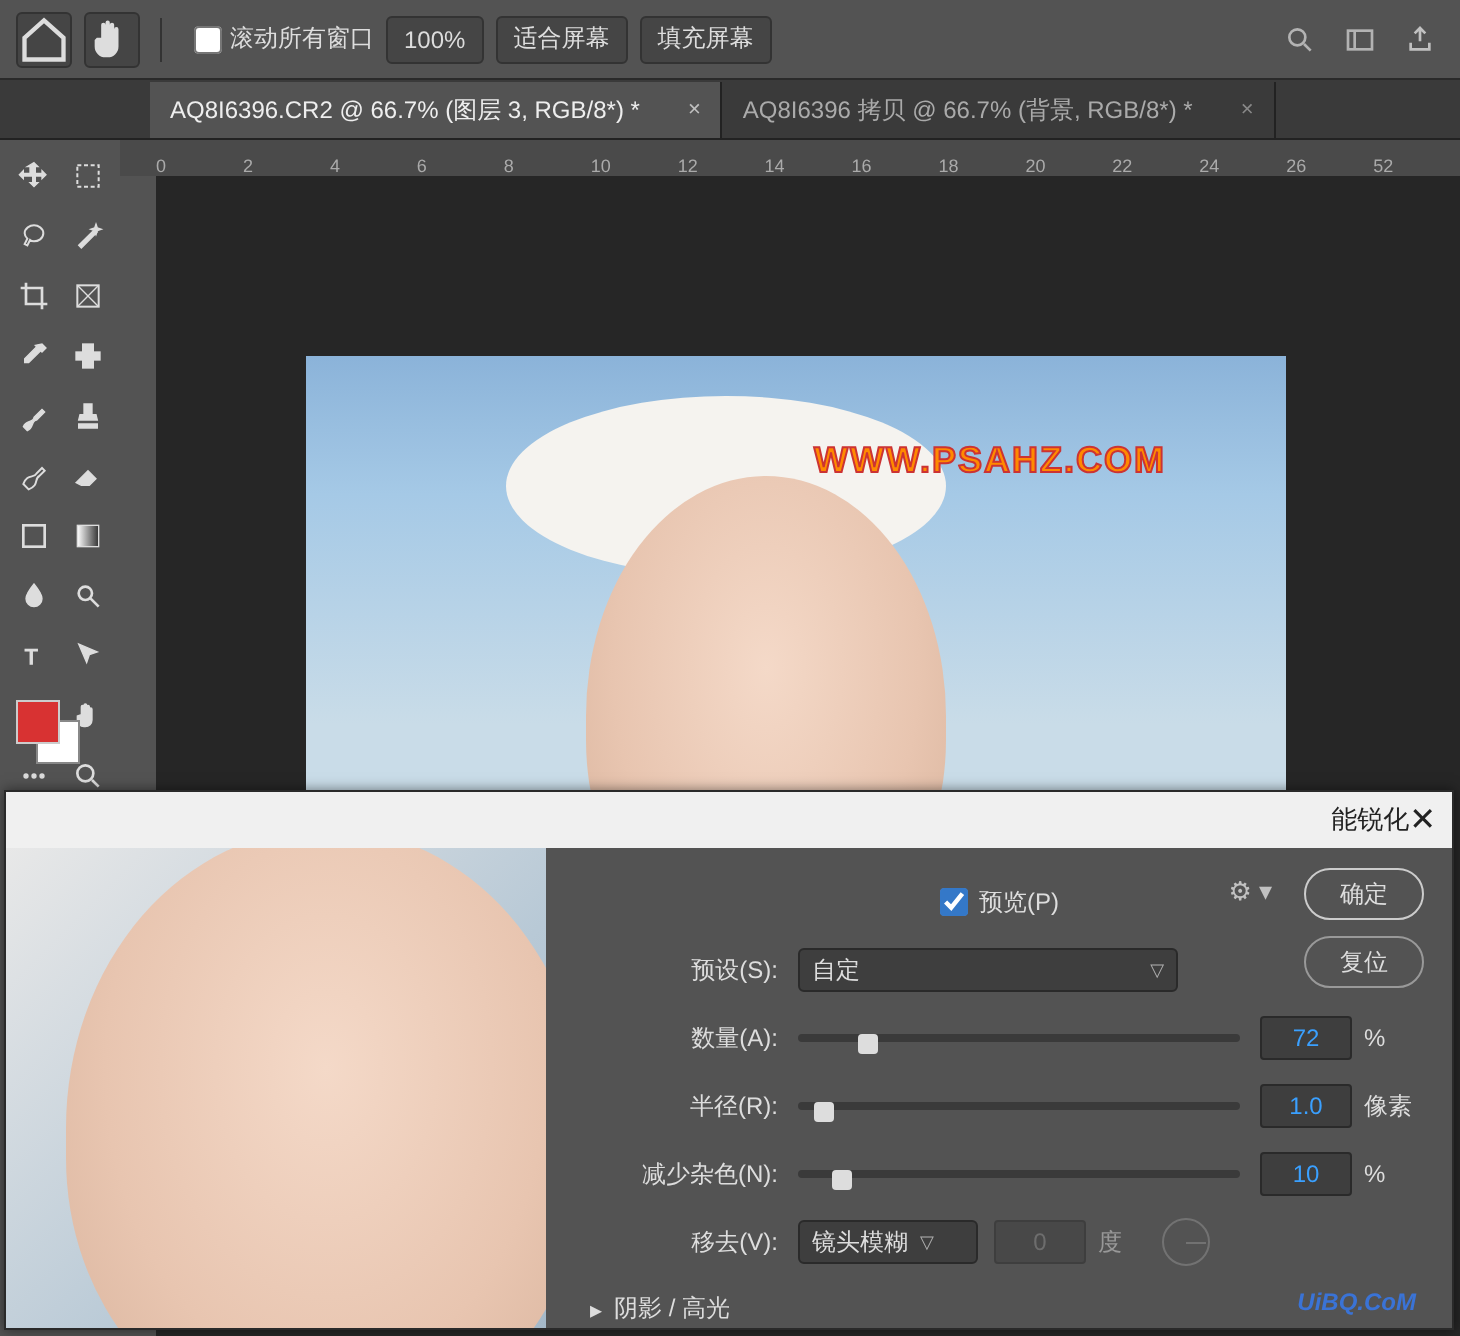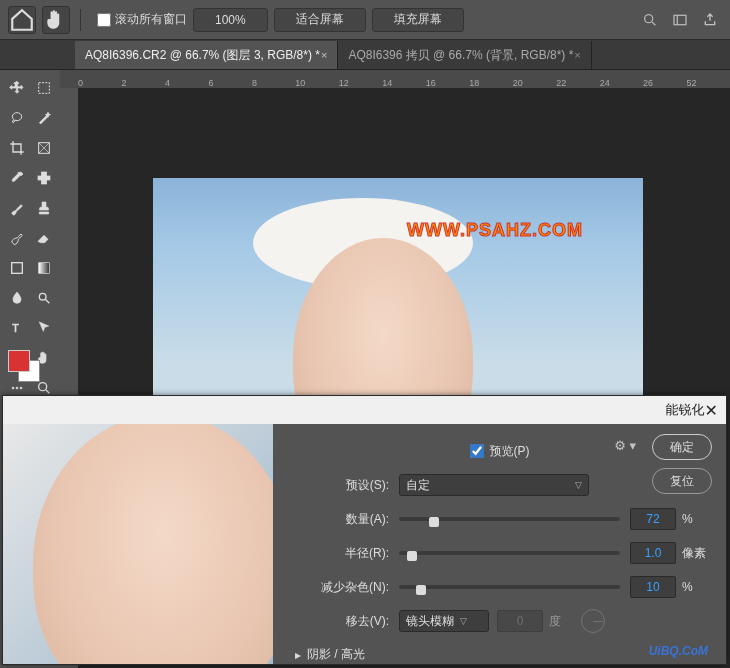--- a/index.html
+++ b/index.html
@@ -1,25 +1,25 @@
 <!DOCTYPE html>
 <html><head>
 <meta charset="utf-8">
 <style>
   * { box-sizing: border-box; margin: 0; padding: 0; font-family: "Microsoft YaHei", Arial, sans-serif; }
   body { background: #535353; width: 730px; height: 668px; overflow: hidden; position: relative; color: #ddd; font-size: 12px; }
   .topbar { height: 40px; background: #535353; display: flex; align-items: center; padding: 0 8px; gap: 6px; border-bottom: 1px solid #2a2a2a; }
   .topbar .icon-btn { width: 28px; height: 28px; display: flex; align-items: center; justify-content: center; border: 1px solid #333; border-radius: 3px; background: #454545; cursor: pointer; }
   .topbar .chk { display: flex; align-items: center; gap: 4px; margin-left: 6px; }
   .topbar .chk input { width: 14px; height: 14px; }
-  .topbar .btn { height: 24px; padding: 0 21px; background: #454545; border: 1px solid #333; border-radius: 3px; display: flex; align-items: center; cursor: pointer; }
+  .topbar .btn { height: 24px; padding: 0 8px; background: #454545; border: 1px solid #333; border-radius: 3px; display: flex; align-items: center; cursor: pointer; }
   .topbar .spacer { flex: 1; }
   .topbar .right-icon { width: 24px; height: 24px; display: flex; align-items: center; justify-content: center; cursor: pointer; opacity: 0.8; }
   .tabbar { height: 30px; background: #3a3a3a; display: flex; align-items: flex-end; padding-left: 75px; border-bottom: 1px solid #222; }
-  .tab { height: 28px; padding: 0 10px; display: flex; align-items: center; gap: 1px; font-size: 12px; color: #eee; border-right: 1px solid #222; }
+  .tab { height: 28px; padding: 0 10px; display: flex; align-items: center; gap: 24px; font-size: 12px; color: #eee; border-right: 1px solid #222; }
   .tab.active { background: #535353; }
   .tab.inactive { background: #3a3a3a; color: #aaa; }
   .tab .close { font-size: 11px; cursor: pointer; opacity: 0.7; }
   .workspace { position: absolute; top: 70px; left: 0; right: 0; bottom: 0; }
   .toolbar { position: absolute; top: 0; left: 0; width: 60px; height: 340px; background: #535353; display: grid; grid-template-columns: 1fr 1fr; gap: 2px; padding: 6px 4px; }
   .tool { height: 24px; display: flex; align-items: center; justify-content: center; border-radius: 2px; cursor: pointer; position: relative; }
   .tool svg { width: 16px; height: 16px; fill: #ddd; stroke: #ddd; }
   .swatches { position: absolute; top: 280px; left: 8px; }
   .swatch-fg { width: 22px; height: 22px; background: #d83232; border: 1px solid #ccc; position: absolute; top: 0; left: 0; }
   .swatch-bg { width: 22px; height: 22px; background: #fff; border: 1px solid #888; position: absolute; top: 10px; left: 10px; }

